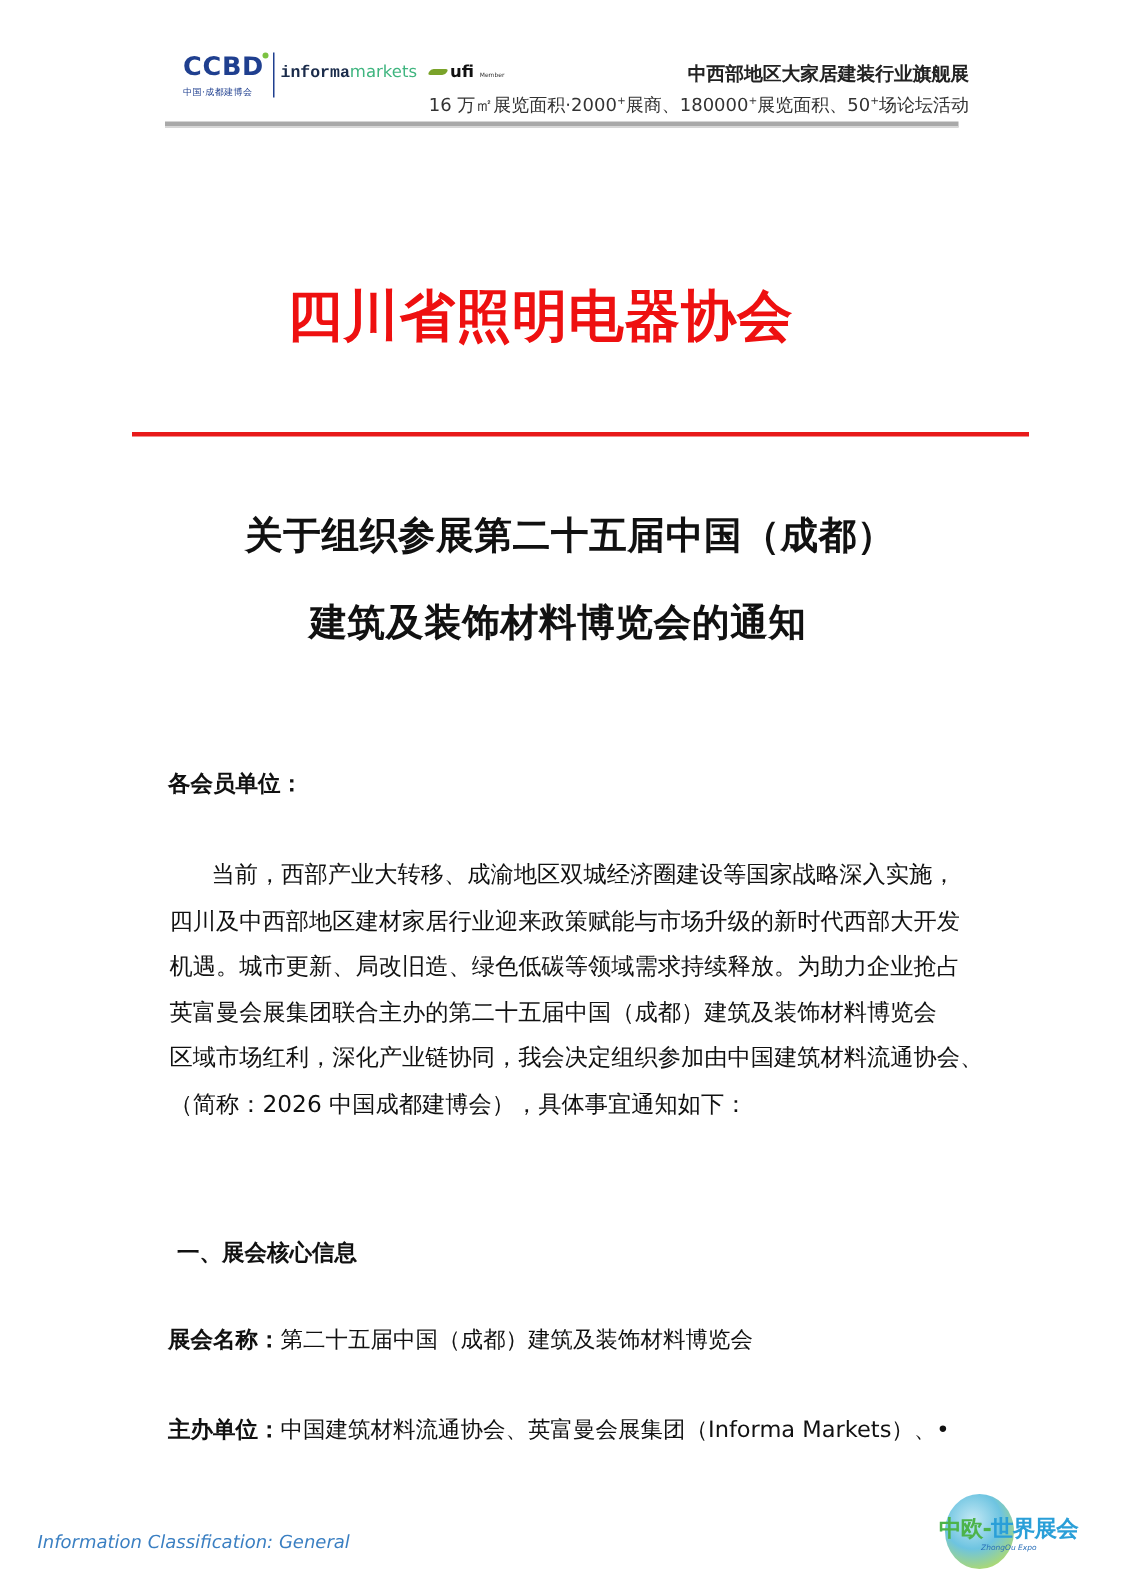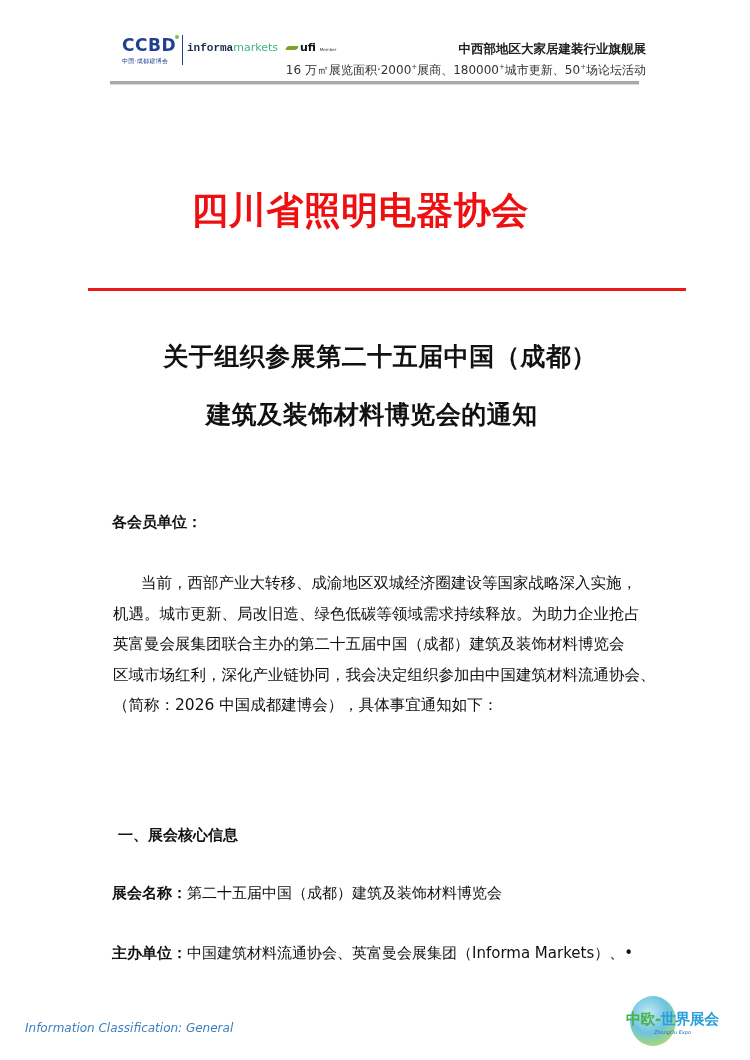--- a/index.html
+++ b/index.html
@@ -59,33 +59,34 @@
 <div class="hdr-logo-ccbd">
   <div class="ccbd-text">CCBD</div>
   <div class="ccbd-dot"></div>
   <div class="ccbd-sub">中国·成都建博会</div>
 </div>
 <div class="hdr-sep"></div>
 <div class="informa"><span class="inf">informa</span><span class="mkts">markets</span></div>
 <div class="ufi"><span class="swoosh"></span><span>ufi</span> <span class="member">Member</span></div>
 
 <div class="hdr-title">中西部地区大家居建装行业旗舰展</div>
-<div class="hdr-stats"><span>16</span> <span>万㎡展览面积·</span><span>2000</span><sup>+</sup><span>展商、</span><span>180000</span><sup>+</sup><span>城市更新、</span><span>50</span><sup>+</sup><span>场论坛活动</span></div>
+<div class="hdr-stats"><span>16</span> <span>万㎡展览面积·</span><span>2000</span><sup>+</sup><span>展商、</span><span>180000</span><sup>+</sup><span>展览面积、</span><span>50</span><sup>+</sup><span>场论坛活动</span></div>
 <div class="hdr-rule"></div>
 
 <div class="org-title">四川省照明电器协会</div>
 <div class="red-rule"></div>
 
 <div class="notice-title nt1">关于组织参展第二十五届中国（成都）</div>
 <div class="notice-title nt2">建筑及装饰材料博览会的通知</div>
 
 <div class="salutation">各会员单位：</div>
 
 <div class="para">
   <span class="first">当前，西部产业大转移、成渝地区双城经济圈建设等国家战略深入实施，</span>
+  <span>四川及中西部地区建材家居行业迎来政策赋能与市场升级的新时代西部大开发</span>
   <span>机遇。城市更新、局改旧造、绿色低碳等领域需求持续释放。为助力企业抢占</span>
   <span>英富曼会展集团联合主办的第二十五届中国（成都）建筑及装饰材料博览会</span>
   <span>区域市场红利，深化产业链协同，我会决定组织参加由中国建筑材料流通协会、</span>
   <span>（简称：2026 中国成都建博会），具体事宜通知如下：</span>
 </div>
 
 <div class="section-head">一、展会核心信息</div>
 
 <div class="field f1"><span class="lbl">展会名称：</span><span>第二十五届中国（成都）建筑及装饰材料博览会</span></div>
 <div class="field f2"><span class="lbl">主办单位：</span><span>中国建筑材料流通协会、英富曼会展集团（Informa Markets）、•</span></div>

